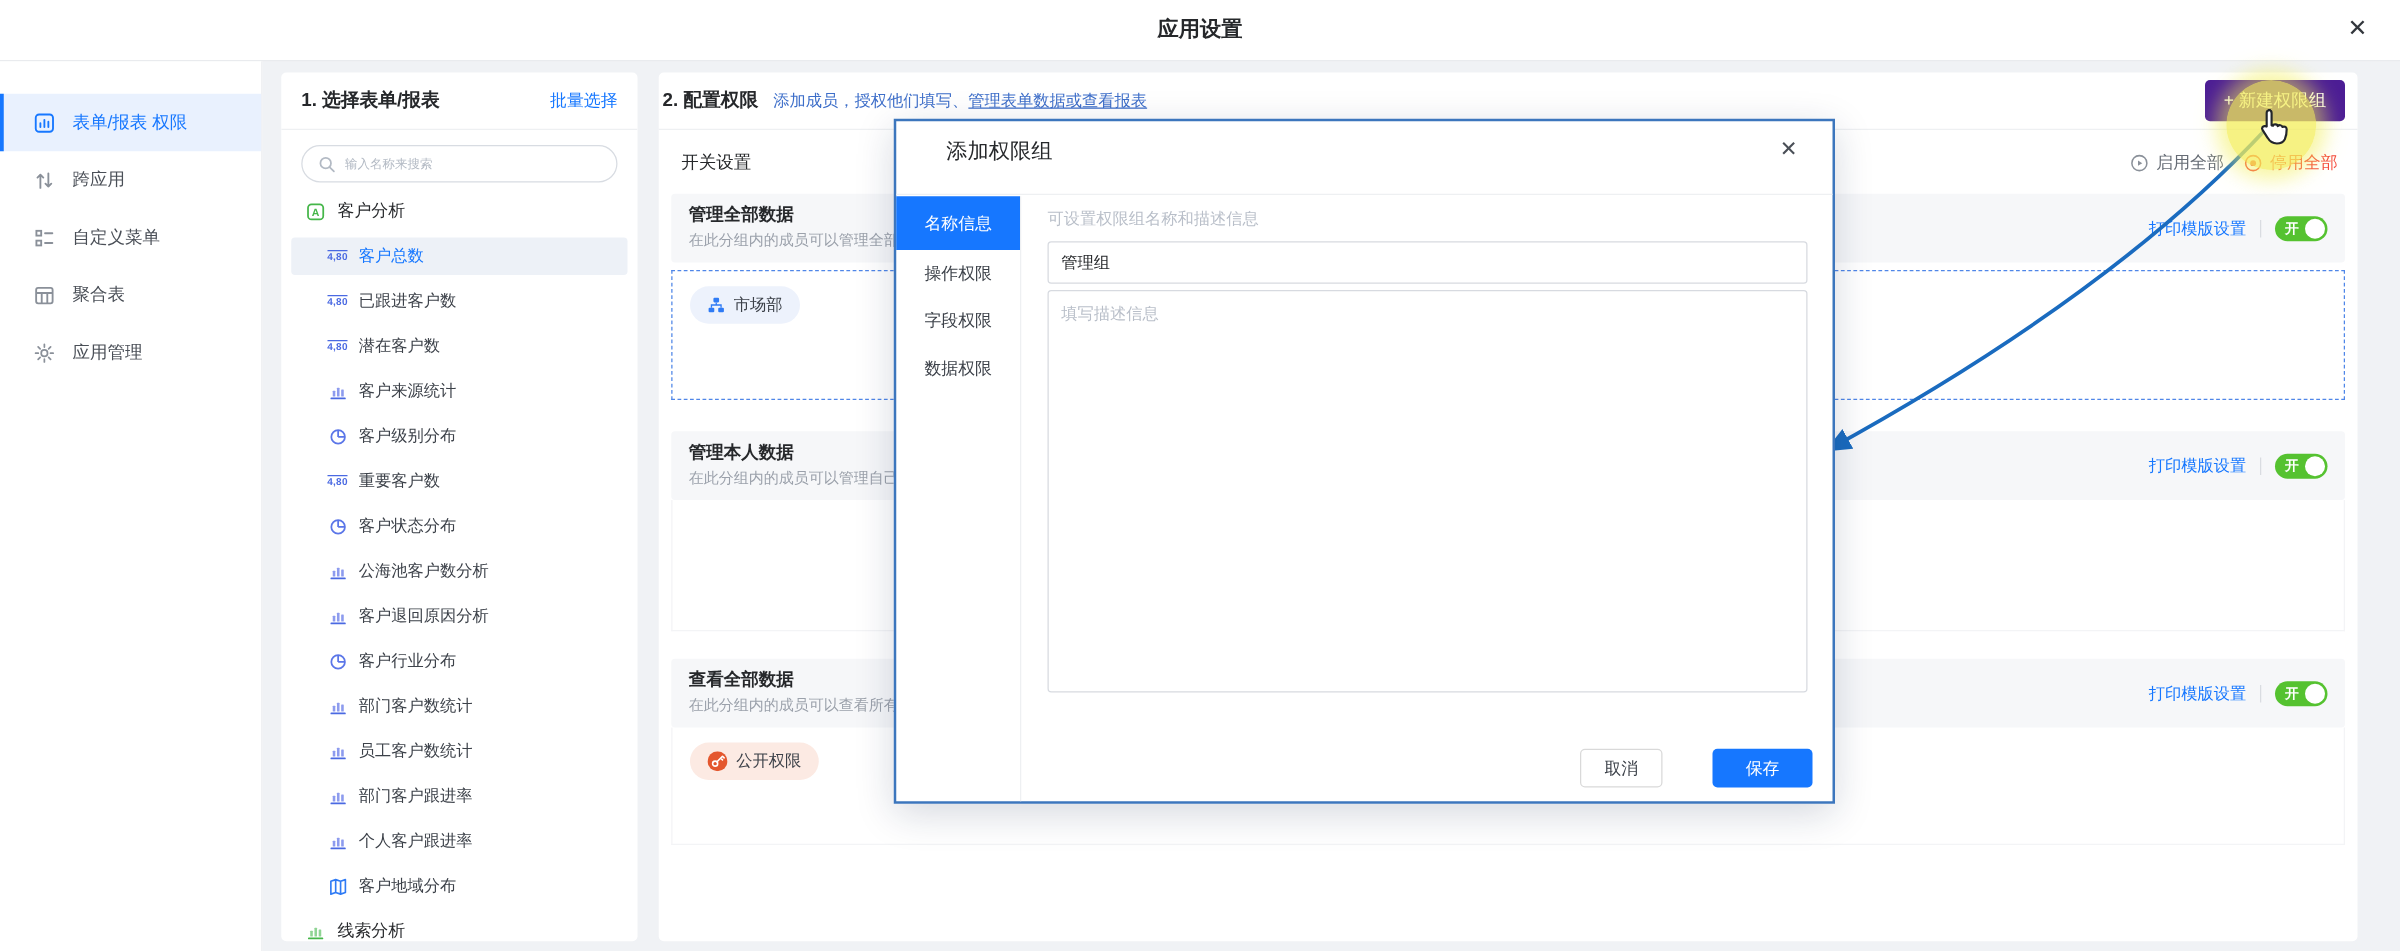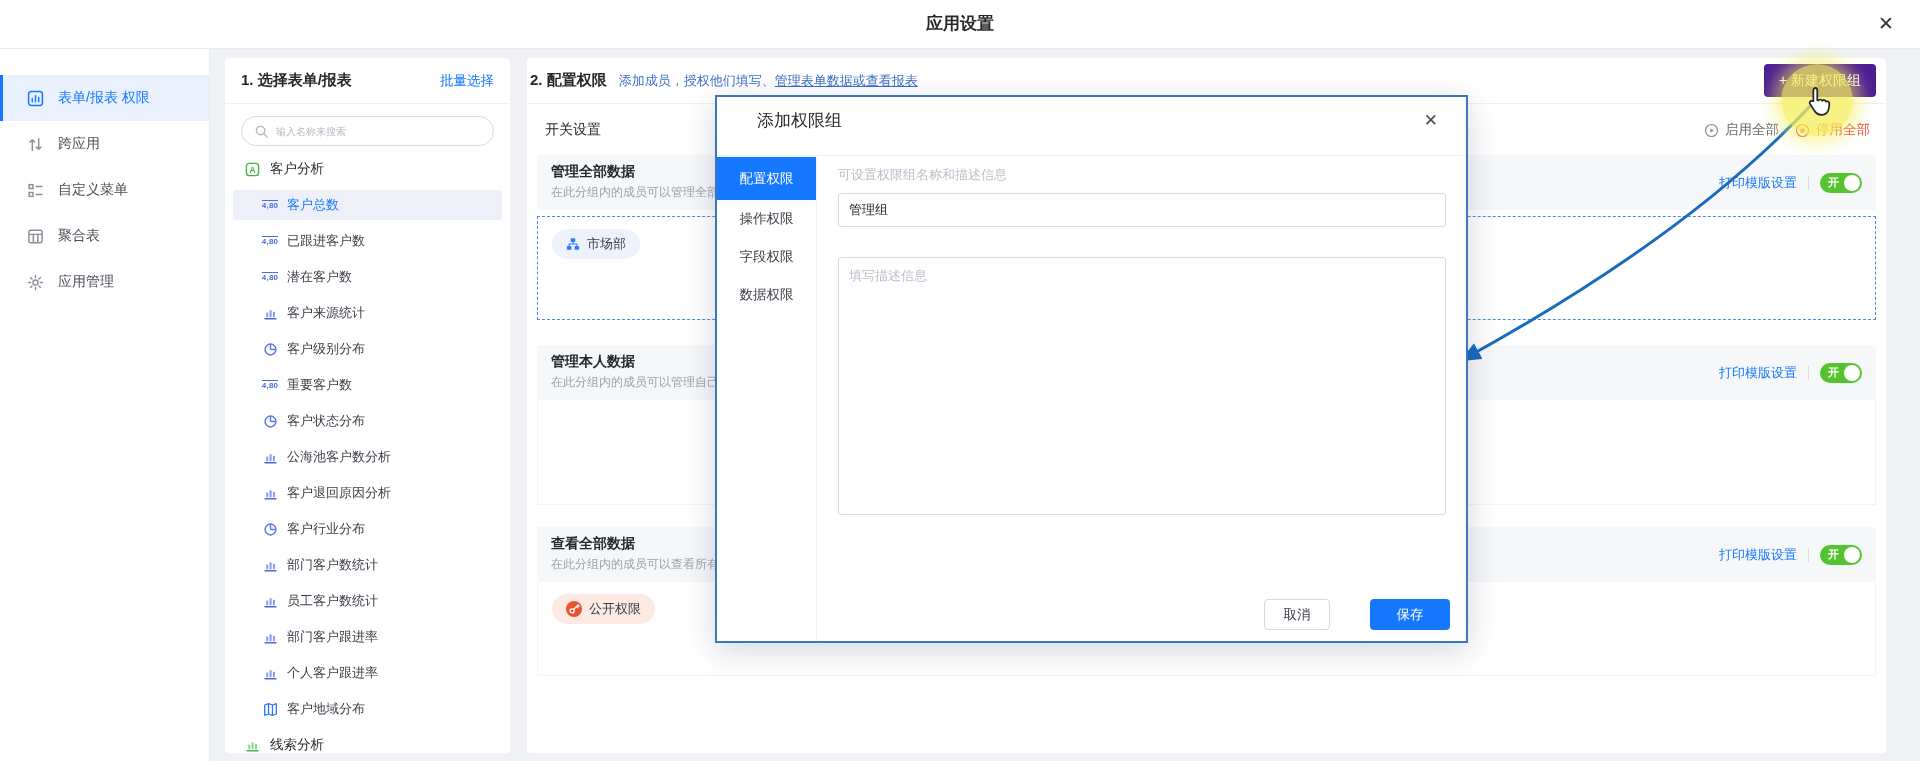--- a/index.html
+++ b/index.html
@@ -103,21 +103,21 @@
   .m-close{font-size:17px;color:#4a4f57;cursor:pointer}
   .m-body{position:absolute;top:60px;left:0;right:0;bottom:0}
   .m-tabs{position:absolute;left:0;top:0;bottom:0;width:100px;border-right:1px solid #eef0f2}
   .m-tab{height:38px;display:flex;align-items:center;justify-content:center;font-size:13.5px;
          color:#3c4149;cursor:pointer}
   .m-tab.active{height:43px;background:#1677ff;color:#fff}
   .m-content{position:absolute;left:100px;right:0;top:0;bottom:0;padding:8px 20px 0 21px}
   .m-hint{font-size:13px;color:#b9bfc9;height:20px;line-height:20px}
   .m-input{margin-top:8px;height:34px;border:1px solid #d7dae0;border-radius:3px;width:100%;
            padding:0 10px;font-size:13px;color:#26282b;outline:none}
-  .m-textarea{margin-top:30px;height:258px;width:100%;border:1px solid #d7dae0;border-radius:3px;
+  .m-textarea{margin-top:5px;height:322px;width:100%;border:1px solid #d7dae0;border-radius:3px;
               padding:9px 10px;font-size:13px;resize:none;outline:none;color:#26282b;
               font-family:"Liberation Sans","DejaVu Sans",sans-serif}
   .m-textarea::placeholder{color:#b9bfc9}
   .m-footer{position:absolute;right:16px;bottom:11px;display:flex;gap:40px}
   .btn-cancel{width:66px;height:31px;background:#fff;border:1px solid #d9d9d9;border-radius:4px;
               font-size:13.5px;color:#3c4149;cursor:pointer}
   .btn-save{width:80px;height:31px;background:#1677ff;border:none;border-radius:4px;
             font-size:13.5px;color:#fff;cursor:pointer}
 
   
@@ -477,21 +477,21 @@
     <path d="M1813 103 Q1690 235 1462 360" stroke="#1a6bbf" stroke-width="3" fill="none" marker-end="url(#ah)"></path>
   </svg>
 
   <div class="modal">
     <div class="m-head">
       <span class="m-title">添加权限组</span>
       <span class="m-close">✕</span>
     </div>
     <div class="m-body">
       <div class="m-tabs" id="modal-tabs">
-          <div class="m-tab active">配置权限</div>
+          <div class="m-tab active">名称信息</div>
           <div class="m-tab">操作权限</div>
           <div class="m-tab">字段权限</div>
           <div class="m-tab">数据权限</div>
         </div>
       <div class="m-content">
         <div class="m-hint">可设置权限组名称和描述信息</div>
         <input class="m-input" value="管理组" style="">
         <textarea class="m-textarea" placeholder="填写描述信息" style=""></textarea>
       </div>
       <div class="m-footer">

